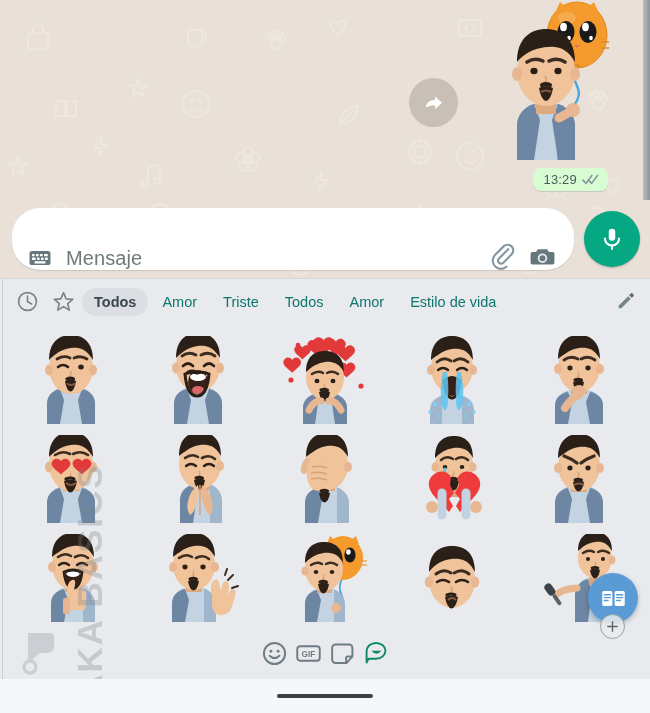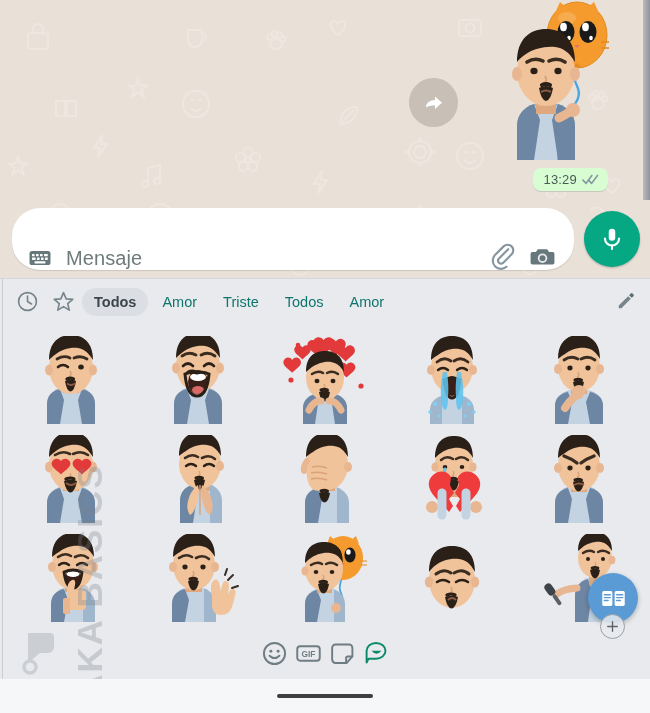--- a/index.html
+++ b/index.html
@@ -495,20 +495,21 @@
         <svg viewBox="0 0 24 24">
           <path d="M12 2.8 L14.8 9.2 L21.6 9.8 L16.4 14.2 L18 21 L12 17.3 L6 21 L7.6 14.2 L2.4 9.8 L9.2 9.2 Z" stroke="#76848c" stroke-width="1.7" fill="none" stroke-linejoin="round"></path>
         </svg>
       </span>
 
       <span class="cat-chip active">Todos</span>
       <span class="cat-chip">Amor</span>
       <span class="cat-chip">Triste</span>
       <span class="cat-chip">Todos</span>
       <span class="cat-chip">Amor</span>
+      <span class="cat-chip">Estilo de vida</span>
 
       <span class="cat-spacer"></span>
       <span class="edit-icon">
         <svg viewBox="0 0 24 24">
           <path d="M3.5 17.2 L15.4 5.3 l3.3 3.3 L6.8 20.5 H3.5 Z" fill="#76848c"></path>
           <path d="M16.6 4.1 l2.1 -2.1 a1.6 1.6 0 0 1 2.3 0 l1 1 a1.6 1.6 0 0 1 0 2.3 l-2.1 2.1 Z" fill="#5d6b72"></path>
         </svg>
       </span>
     </div>
 

